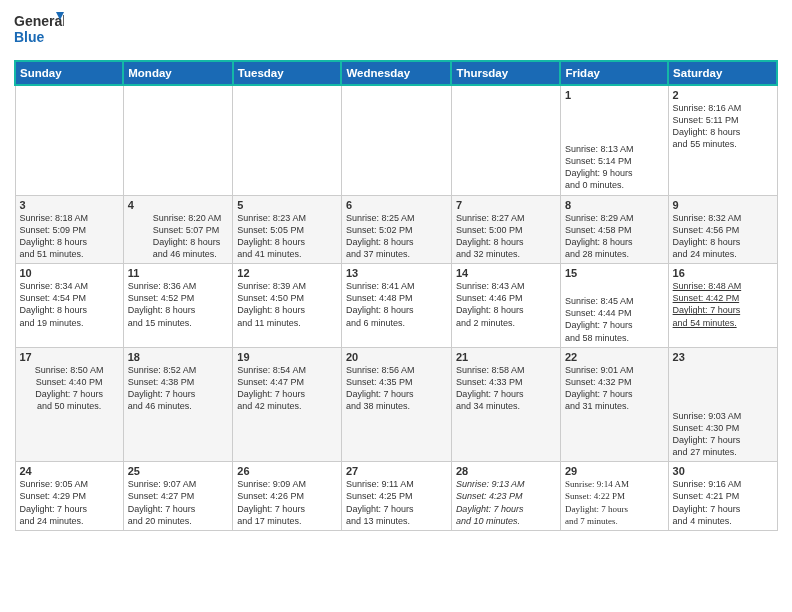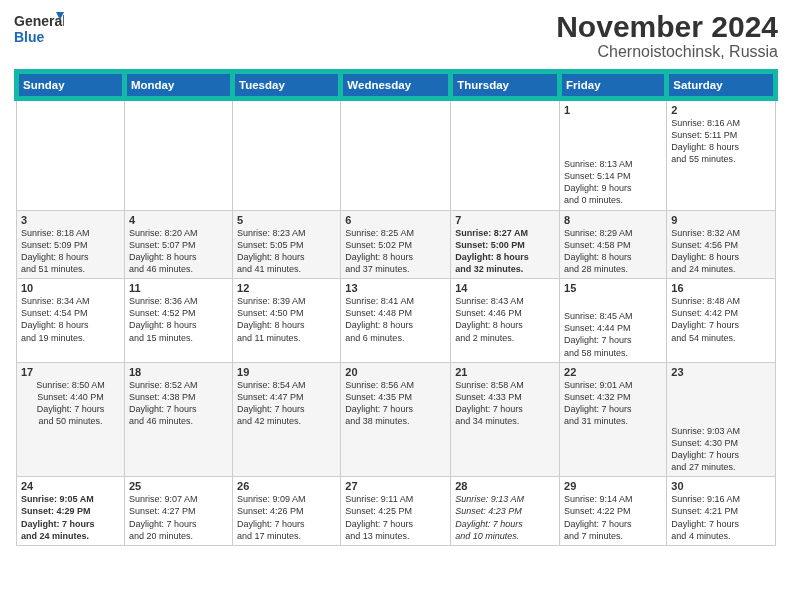--- a/index.html
+++ b/index.html
@@ -45,21 +45,21 @@
       width: 100%;
       border-collapse: collapse;
     }
     .calendar th {
       background: #1a6ab5;
       color: #fff;
       font-size: 11.5px;
       font-weight: bold;
       padding: 5px 4px;
       text-align: left;
-      border: 5px solid #14b8a6;
+      border: 2px solid #14b8a6;
     }
     .calendar td {
       border: 1px solid #ccc;
       vertical-align: top;
       padding: 3px 4px;
       font-size: 9.5px;
       color: #333;
       background: #fff;
       width: 113px;
     }
@@ -84,24 +84,20 @@
 
 <div class="page">
   <div class="header">
     <div class="logo">
   <svg width="50" height="42" viewBox="0 0 50 42" xmlns="http://www.w3.org/2000/svg">
     <text x="0" y="16" font-size="14" font-weight="bold" fill="#333" font-family="Arial">General</text>
     <text x="0" y="32" font-size="14" font-weight="bold" fill="#1a6ab5" font-family="Arial">Blue</text>
     <polygon points="42,2 50,2 46,10" fill="#1a6ab5"></polygon>
   </svg>
 </div>
-    <div class="title-block">
-      <h1>November 2024</h1>
-      <h2>Chernoistochinsk, Russia</h2>
-    </div>
   </div>
 
   <table class="calendar">
     <thead>
       <tr>
       <th>Sunday</th>
           <th>Monday</th>
           <th>Tuesday</th>
           <th>Wednesday</th>
           <th>Thursday</th>
@@ -134,42 +130,42 @@
         <tr>
           <td>
             <span class="day-num">3</span>
             <div class="day-info" style="white-space: pre-line;">Sunrise: 8:18 AM
 Sunset: 5:09 PM
 Daylight: 8 hours
 and 51 minutes.</div>
           </td>
           <td>
             <span class="day-num">4</span>
-            <div class="day-info" style="white-space: pre-line;">Sunrise: 8:20 AM
+            <div class="day-info" style="white-space: pre-line; margin-left: 25px;">Sunrise: 8:20 AM
 Sunset: 5:07 PM
 Daylight: 8 hours
 and 46 minutes.</div>
           </td>
           <td>
             <span class="day-num">5</span>
             <div class="day-info" style="white-space: pre-line;">Sunrise: 8:23 AM
 Sunset: 5:05 PM
 Daylight: 8 hours
 and 41 minutes.</div>
           </td>
           <td>
             <span class="day-num">6</span>
             <div class="day-info" style="white-space: pre-line;">Sunrise: 8:25 AM
 Sunset: 5:02 PM
 Daylight: 8 hours
 and 37 minutes.</div>
           </td>
           <td>
             <span class="day-num">7</span>
-            <div class="day-info" style="white-space: pre-line; font-weight: bold;">Sunrise: 8:27 AM
+            <div class="day-info" style="white-space: pre-line;">Sunrise: 8:27 AM
 Sunset: 5:00 PM
 Daylight: 8 hours
 and 32 minutes.</div>
           </td>
           <td>
             <span class="day-num">8</span>
             <div class="day-info" style="white-space: pre-line;">Sunrise: 8:29 AM
 Sunset: 4:58 PM
 Daylight: 8 hours
 and 28 minutes.</div>
@@ -220,21 +216,21 @@
           </td>
           <td>
             <span class="day-num">15</span>
             <div class="day-info" style="white-space: pre-line; margin-top: 16px;">Sunrise: 8:45 AM
 Sunset: 4:44 PM
 Daylight: 7 hours
 and 58 minutes.</div>
           </td>
           <td>
             <span class="day-num">16</span>
-            <div class="day-info" style="white-space: pre-line;">Sunrise: 8:48 AM
+            <div class="day-info" style="white-space: pre-line; text-decoration: underline;">Sunrise: 8:48 AM
 Sunset: 4:42 PM
 Daylight: 7 hours
 and 54 minutes.</div>
           </td>
         </tr>
         <tr>
           <td>
             <span class="day-num">17</span>
             <div class="day-info" style="white-space: pre-line; text-align: center;">Sunrise: 8:50 AM
 Sunset: 4:40 PM
@@ -280,21 +276,21 @@
             <span class="day-num">23</span>
             <div class="day-info" style="white-space: pre-line; margin-top: 47px;">Sunrise: 9:03 AM
 Sunset: 4:30 PM
 Daylight: 7 hours
 and 27 minutes.</div>
           </td>
         </tr>
         <tr>
           <td>
             <span class="day-num">24</span>
-            <div class="day-info" style="white-space: pre-line; font-weight: bold;">Sunrise: 9:05 AM
+            <div class="day-info" style="white-space: pre-line;">Sunrise: 9:05 AM
 Sunset: 4:29 PM
 Daylight: 7 hours
 and 24 minutes.</div>
           </td>
           <td>
             <span class="day-num">25</span>
             <div class="day-info" style="white-space: pre-line;">Sunrise: 9:07 AM
 Sunset: 4:27 PM
 Daylight: 7 hours
 and 20 minutes.</div>
@@ -315,21 +311,21 @@
           </td>
           <td>
             <span class="day-num">28</span>
             <div class="day-info" style="white-space: pre-line; font-style: italic;">Sunrise: 9:13 AM
 Sunset: 4:23 PM
 Daylight: 7 hours
 and 10 minutes.</div>
           </td>
           <td>
             <span class="day-num">29</span>
-            <div class="day-info" style="white-space: pre-line;">Sunrise: 9:14 AM
+            <div class="day-info" style="white-space: pre-line; font-family: Liberation Serif, serif;">Sunrise: 9:14 AM
 Sunset: 4:22 PM
 Daylight: 7 hours
 and 7 minutes.</div>
           </td>
           <td>
             <span class="day-num">30</span>
             <div class="day-info" style="white-space: pre-line;">Sunrise: 9:16 AM
 Sunset: 4:21 PM
 Daylight: 7 hours
 and 4 minutes.</div>

